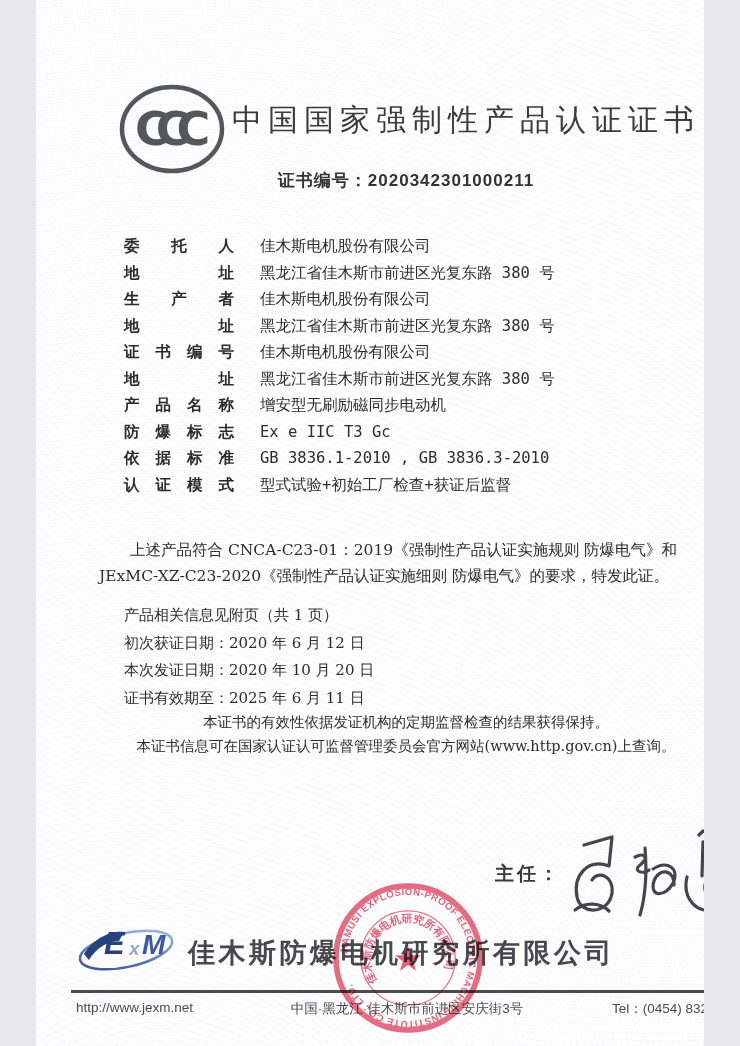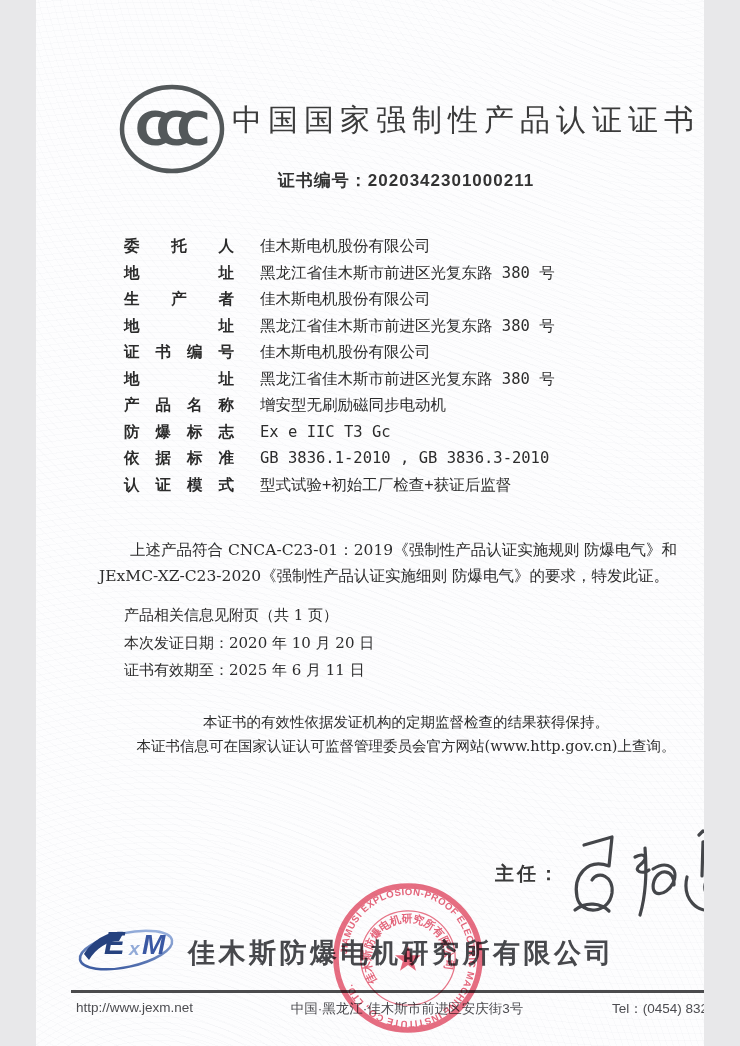--- a/index.html
+++ b/index.html
@@ -118,20 +118,21 @@
     <div class="frow gap">
       <span class="flabel">认证模式</span>
       <span class="fval mono">型式试验+初始工厂检查+获证后监督</span>
       </div>
   </div>
 
   <p class="abs" id="statement">上述产品符合 CNCA-C23-01：2019《强制性产品认证实施规则 防爆电气》和 JExMC-XZ-C23-2020《强制性产品认证实施细则 防爆电气》的要求，特发此证。</p>
 
   <div class="abs" id="infoblock">
     <div>产品相关信息见附页（共 1 页）</div>
+    <div>初次获证日期：2020 年 6 月 12 日</div>
     <div>本次发证日期：2020 年 10 月 20 日</div>
     <div>证书有效期至：2025 年 6 月 11 日</div>
   </div>
 
   <div class="abs" id="notes">
     <p>本证书的有效性依据发证机构的定期监督检查的结果获得保持。</p>
     <p>本证书信息可在国家认证认可监督管理委员会官方网站(www.http.gov.cn)上查询。</p>
   </div>
 
   <div class="abs sans" id="sig-label">主任：</div>

